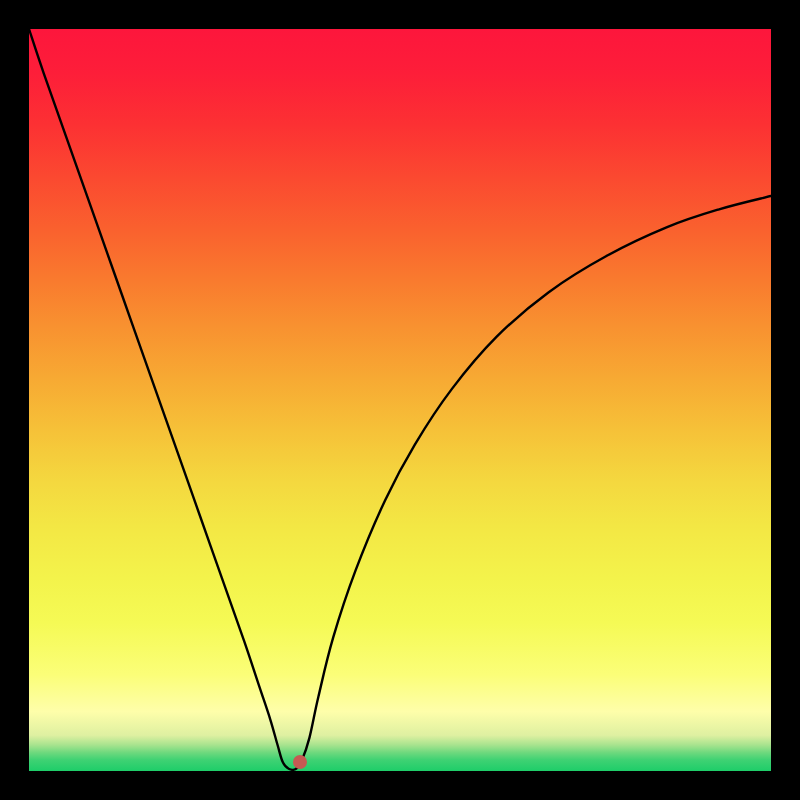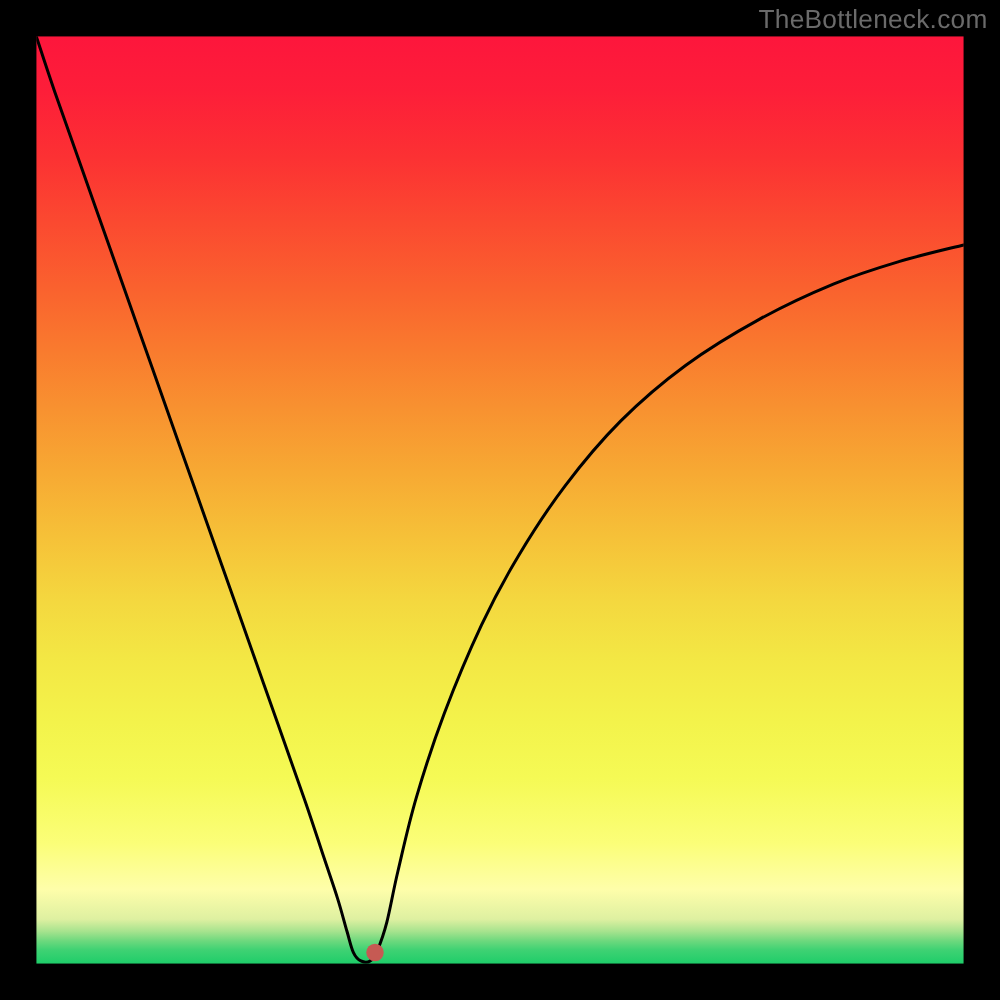--- a/index.html
+++ b/index.html
@@ -53,21 +53,20 @@
     background: #c65a53;
     transform: translate(-50%, -50%);
     z-index: 3;
   }
 </style>
 </head>
 <body>
 
 <div class="frame">
 
-  <div class="attribution">TheBottleneck.com</div>
 
   <div class="plot">
     <svg class="gradient" viewBox="0 0 742 742" preserveAspectRatio="none">
       <defs>
         <linearGradient id="bg" x1="0" y1="0" x2="0" y2="1">
             <stop offset="0.00%" stop-color="#fd163c"></stop>
             <stop offset="6.00%" stop-color="#fd1e39"></stop>
             <stop offset="13.00%" stop-color="#fc3133"></stop>
             <stop offset="20.00%" stop-color="#fb4930"></stop>
             <stop offset="27.00%" stop-color="#fa612e"></stop>

